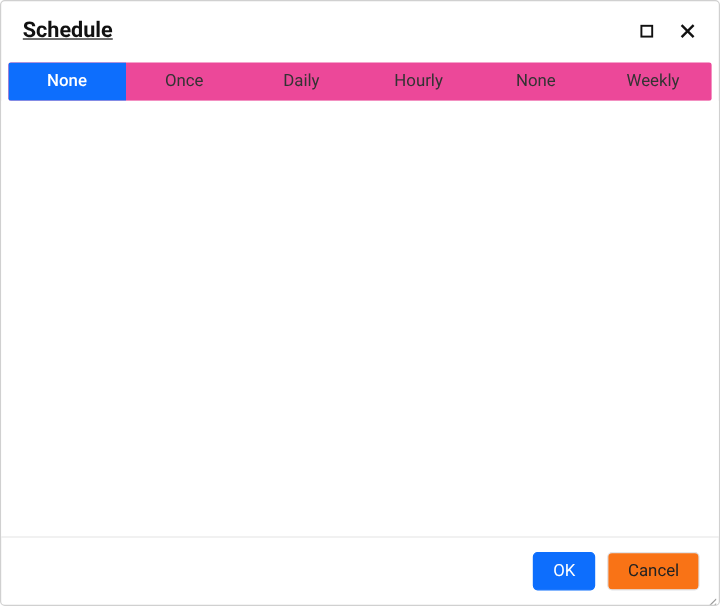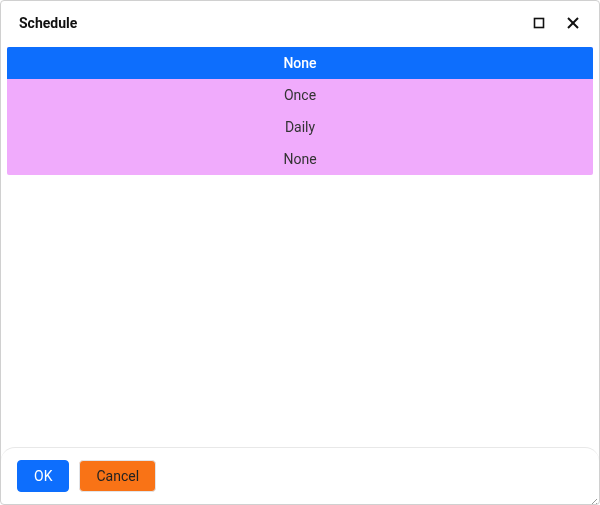--- a/index.html
+++ b/index.html
@@ -19,44 +19,44 @@
       position: relative;
       overflow: hidden;
     }
     .dialog-header {
       display: flex;
       align-items: center;
       justify-content: space-between;
       padding: 14px 18px 10px 18px;
     }
     .dialog-title {
-      font-size: 14px;
+      font-size: 18px;
       font-weight: 700;
       color: #111;
+      text-decoration: underline;
     }
     .window-controls {
       display: flex;
       align-items: center;
       gap: 18px;
     }
     .window-icon {
       cursor: pointer;
       display: flex;
       align-items: center;
       justify-content: center;
       width: 16px;
       height: 16px;
     }
     .tabs {
       display: flex;
-      background: #f0abfc;
+      background: #ec4899;
       margin: 6px 6px 0 6px;
       border-radius: 2px;
       overflow: hidden;
-      flex-direction: column;
     }
     .tab {
       flex: 1;
       text-align: center;
       padding: 8px 0;
       font-size: 14px;
       color: #333;
       cursor: pointer;
       user-select: none;
     }
@@ -66,22 +66,22 @@
       font-weight: 500;
     }
     .content {
       flex: 1;
       background: #fff;
     }
     .footer {
       border-top: 1px solid #e8e8e8;
       padding: 12px 16px;
       display: flex;
+      justify-content: flex-end;
       gap: 10px;
-      border-radius: 14px;
     }
     .btn {
       font-size: 14px;
       padding: 7px 16px;
       border-radius: 4px;
       cursor: pointer;
       border: 1px solid transparent;
       font-family: inherit;
     }
     .btn-primary {
@@ -120,21 +120,23 @@
         <line x1="12" y1="2" x2="2" y2="12" stroke="#111" stroke-width="2"></line>
       </svg>
     </span>
   </div>
 </div>
 
 <div class="tabs">
   <div class="tab active">None</div>
   <div class="tab">Once</div>
   <div class="tab">Daily</div>
+  <div class="tab">Hourly</div>
   <div class="tab">None</div>
+  <div class="tab">Weekly</div>
 </div>
 
 <div class="content"></div>
 
 <div class="footer">
   <button class="btn btn-primary">OK</button>
   <button class="btn btn-secondary">Cancel</button>
 </div>
 
 <div class="resize-handle">

